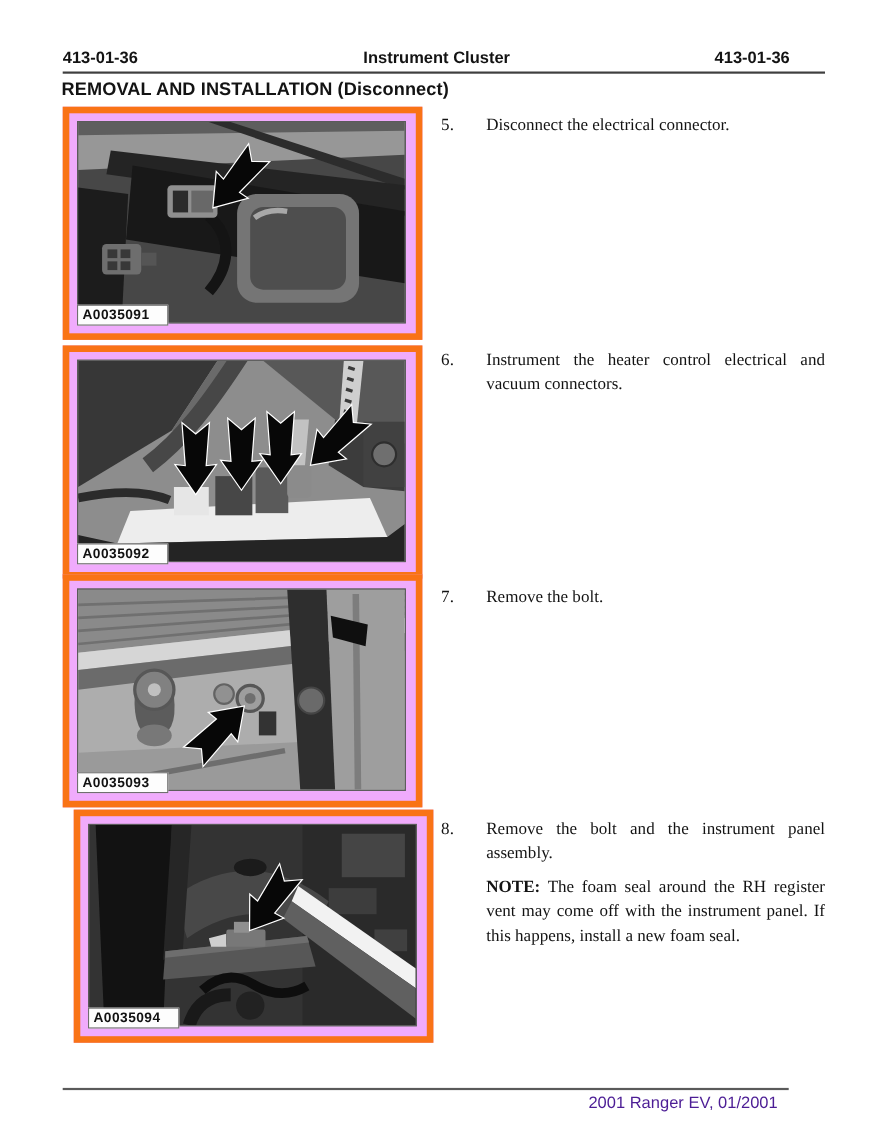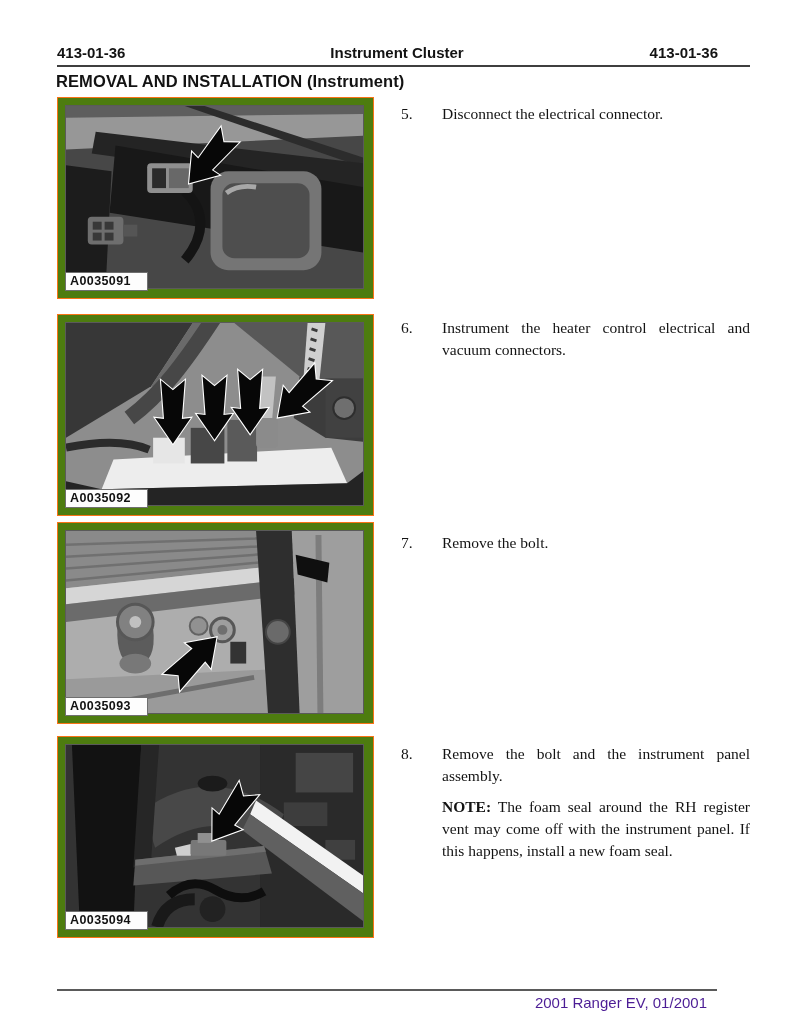--- a/index.html
+++ b/index.html
@@ -8,22 +8,22 @@
     font-family:"Liberation Sans", sans-serif; color:#131313; overflow:hidden;
   }
   
   .h-left  { position:absolute; left:57px;  top:44px; font-size:15px; font-weight:bold; }
   .h-center{ position:absolute; left:0; width:794px; text-align:center; top:44px; font-size:15px; font-weight:bold; }
   .h-right { position:absolute; right:76px; top:44px; font-size:15px; font-weight:bold; }
   .header-rule { position:absolute; left:57px; top:65px; width:693px; height:2px; background:#3f3f3f; }
   .section-title { position:absolute; left:56px; top:72px; font-size:16.5px; font-weight:bold; letter-spacing:0.1px; }
 
   
-  .figure { position:absolute; left:57px; width:315px; height:200px; border:1px solid #f97316; background:#4d7c0f; }
-  .fig-1 { top:97px; }  .fig-2 { top:314px; }  .fig-3 { top:522px; }  .fig-4 { top:736px; }
+  .figure { position:absolute; left:57px; width:315px; height:200px; border:6px solid #f97316; background:#f0abfc; }
+  .fig-1 { top:97px; }  .fig-2 { top:314px; }  .fig-3 { top:522px; }  .fig-4 { top:736px;margin-left:10px; }
   .photo { position:absolute; left:7px; top:7px; width:299px; height:184px; border:1px solid #5a5a5a; box-sizing:border-box; overflow:hidden; background:#777; }
   .photo svg { display:block; width:100%; height:100%; }
   .fig-label {
     position:absolute; left:7px; bottom:7px; background:#fdfdfd; border:1px solid #6f6f6f;
     font-size:12.5px; font-weight:bold; letter-spacing:0.4px; padding:1px 16px 2px 4px; color:#111;
   }
 
   
   .step { position:absolute; left:401px; width:349px; font-family:"Liberation Serif", serif; font-size:15.5px; line-height:1.42; }
   .step-1 { top:103px; } .step-2 { top:317px; } .step-3 { top:532px; } .step-4 { top:743px; }
@@ -48,21 +48,21 @@
     <path id="ca" d="M18,66 L0,40 L9,41 L6,2 L18,12 L30,2 L27,41 L36,40 Z"></path>
   </defs>
 </svg>
 
 <div class="page">
 
   <span class="h-left">413-01-36</span>
   <span class="h-center">Instrument Cluster</span>
   <span class="h-right">413-01-36</span>
   <div class="header-rule"></div>
-  <div class="section-title">REMOVAL AND INSTALLATION (Instrument)</div>
+  <div class="section-title">REMOVAL AND INSTALLATION (Disconnect)</div>
 
   <div class="figure fig-1">
     <div class="photo">
       <svg viewBox="0 0 300 184" preserveAspectRatio="none">
         <rect width="300" height="184" fill="#474747"></rect>
         <polygon points="0,0 300,0 300,30 0,44" fill="#979797"></polygon>
         <polygon points="0,0 300,0 300,8 0,12" fill="#5e5e5e"></polygon>
         <polygon points="120,0 140,0 300,52 300,62" fill="#2c2c2c"></polygon>
         <polygon points="30,26 300,58 300,86 26,48" fill="#242424"></polygon>
         <polygon points="50,40 300,82 300,148 44,108" fill="#181818"></polygon>

